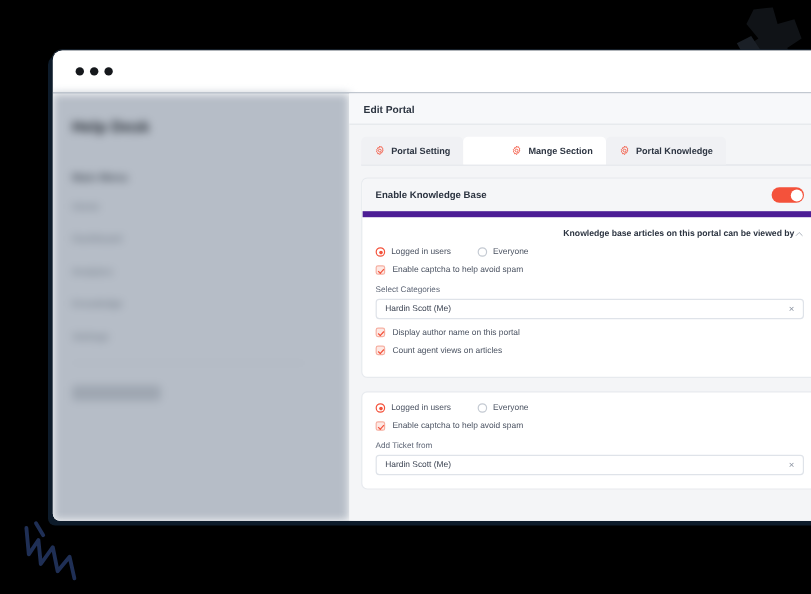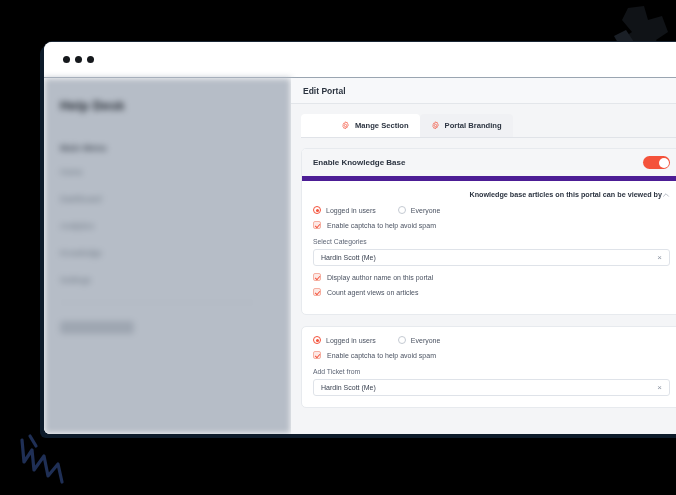--- a/index.html
+++ b/index.html
@@ -377,35 +377,42 @@
       <section class="main">
 
         <div class="main-header">
           <span class="title">Edit Portal</span>
         </div>
 
         <div class="main-scroll">
 
           <div class="tabs">
 
+            <div class="tab">
+              <svg class="gear" viewBox="0 0 20 20">
+                <path d="M10 1.6l1.4 1.9 2.3-.5.5 2.3 1.9 1.4-1.1 2 1.1 2-1.9 1.4-.5 2.3-2.3-.5L10 17.4 8.6 15.5l-2.3.5-.5-2.3L3.9 12.3l1.1-2-1.1-2 1.9-1.4.5-2.3 2.3.5z" fill="none" stroke="#F4523B" stroke-width="1.5"></path>
+                <circle cx="10" cy="10" r="2.6" fill="none" stroke="#F4523B" stroke-width="1.5"></circle>
+              </svg>
+              <span>Portal Setting</span>
+            </div>
 
             <div class="tab active">
               <svg class="gear" viewBox="0 0 20 20">
                 <path d="M10 1.6l1.4 1.9 2.3-.5.5 2.3 1.9 1.4-1.1 2 1.1 2-1.9 1.4-.5 2.3-2.3-.5L10 17.4 8.6 15.5l-2.3.5-.5-2.3L3.9 12.3l1.1-2-1.1-2 1.9-1.4.5-2.3 2.3.5z" fill="none" stroke="#F4523B" stroke-width="1.5"></path>
                 <circle cx="10" cy="10" r="2.6" fill="none" stroke="#F4523B" stroke-width="1.5"></circle>
               </svg>
               <span>Mange Section</span>
             </div>
 
             <div class="tab">
               <svg class="gear" viewBox="0 0 20 20">
                 <path d="M10 1.6l1.4 1.9 2.3-.5.5 2.3 1.9 1.4-1.1 2 1.1 2-1.9 1.4-.5 2.3-2.3-.5L10 17.4 8.6 15.5l-2.3.5-.5-2.3L3.9 12.3l1.1-2-1.1-2 1.9-1.4.5-2.3 2.3.5z" fill="none" stroke="#F4523B" stroke-width="1.5"></path>
                 <circle cx="10" cy="10" r="2.6" fill="none" stroke="#F4523B" stroke-width="1.5"></circle>
               </svg>
-              <span>Portal Branding</span>
+              <span>Portal Knowledge</span>
             </div>
 
           </div>
 
           <div class="card">
             <div class="card-head">
               <span class="label">Enable Knowledge Base</span>
               <div class="toggle">
                 <span class="knob"></span>
               </div>

